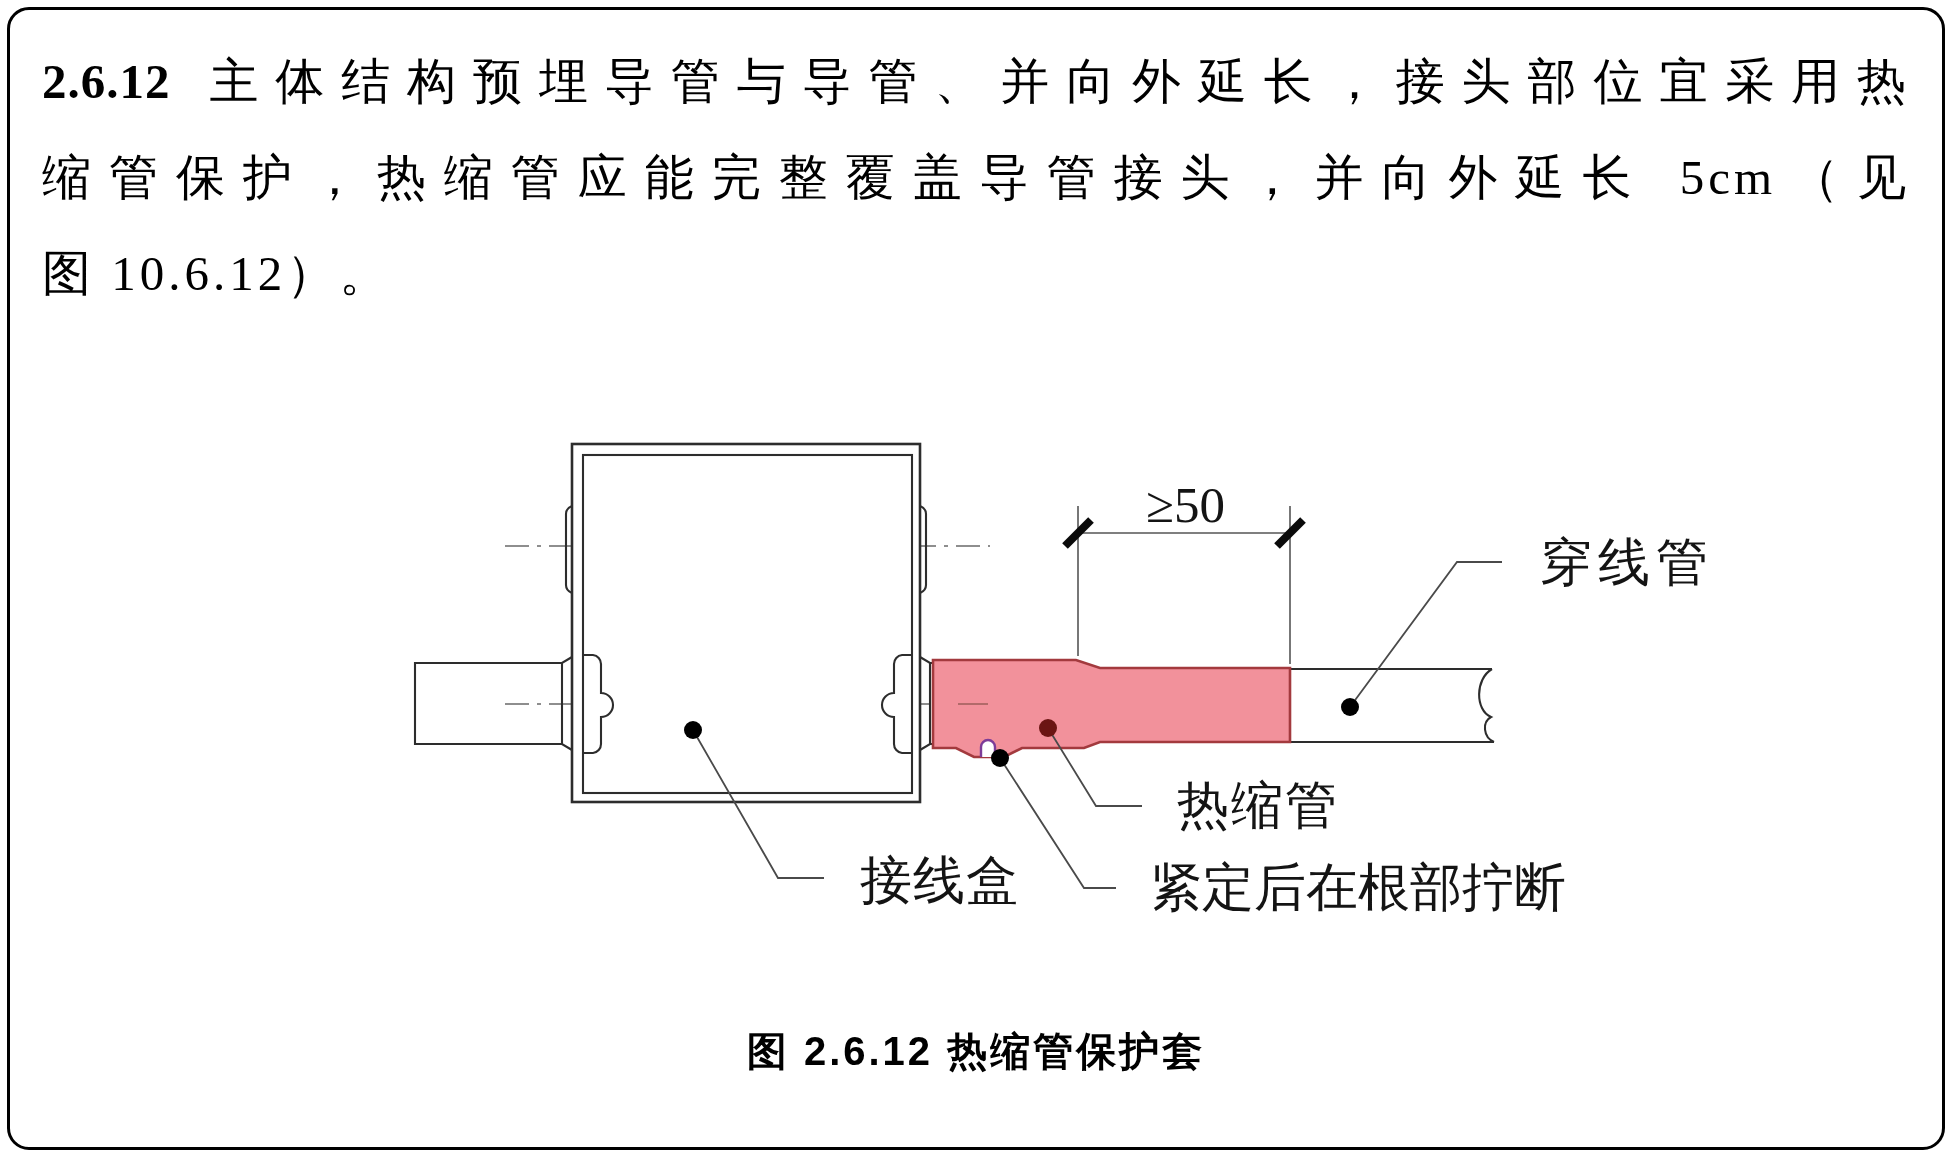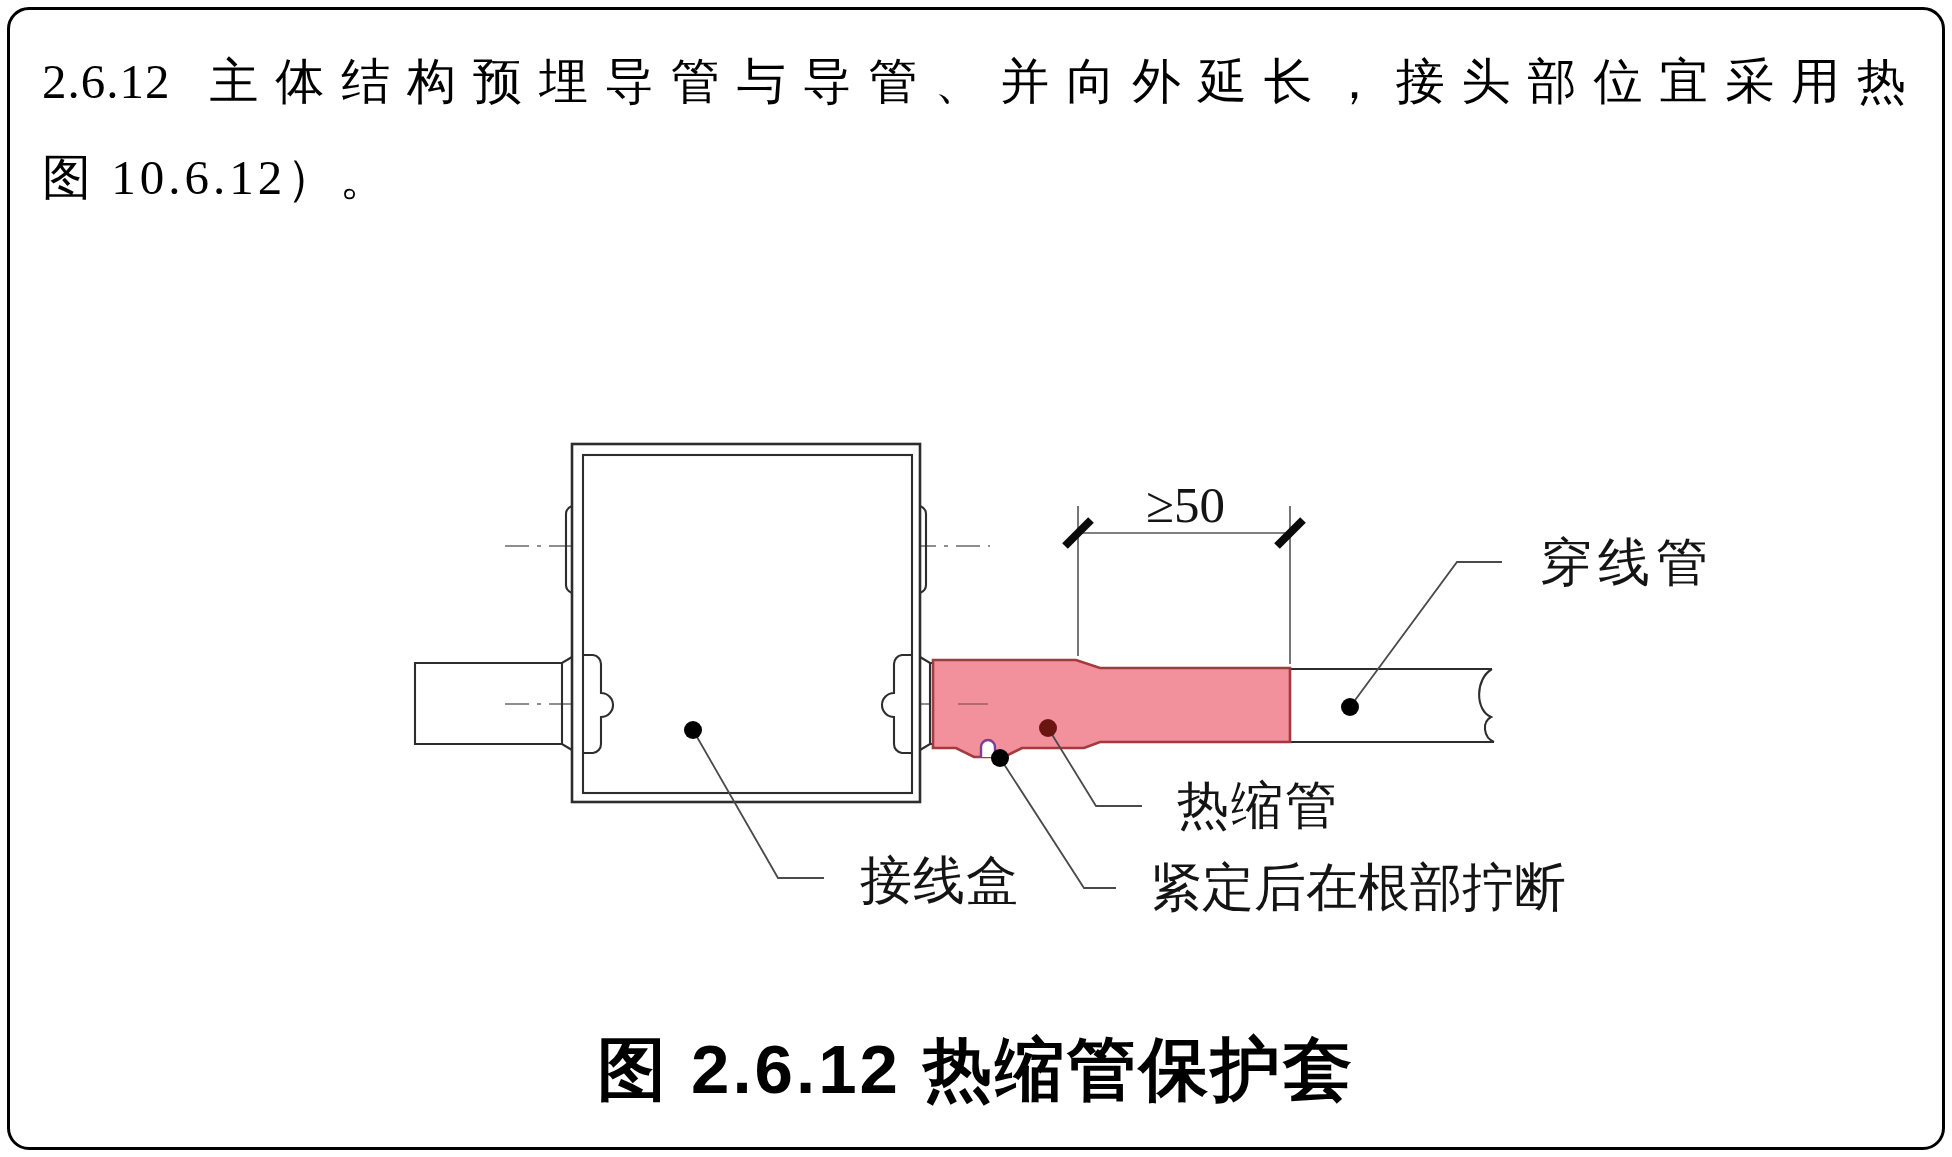--- a/index.html
+++ b/index.html
@@ -20,30 +20,30 @@
     position:absolute;left:42px;top:34px;width:1868px;
     font-size:49px;color:#000;line-height:96px;
     letter-spacing:4px;
   }
   .jline{
     text-align:justify;
     text-align-last:justify;
     text-justify:inter-character;
   }
   .clause-num{
-    font-weight:400;
+    font-weight:700;
     letter-spacing:1px;
     margin-right:26px;
     font-family:"Liberation Serif", serif;
   }
   .caption{
     position:absolute;left:0;top:1024px;width:1952px;
     text-align:center;
     font-family:"Liberation Sans", sans-serif;
-    font-weight:700;font-size:69px;color:#000;
+    font-weight:700;font-size:40px;color:#000;
     letter-spacing:3px;
   }
   svg text{
     font-family:"Liberation Serif", serif;
     fill:#141414;
   }
   .lbl{font-size:52px;}
   .dim-text{font-size:51px;}
   .thin{stroke:#4a4a4a;stroke-width:1.8;fill:none;}
   .wall{stroke:#2d2d2d;stroke-width:2.6;fill:#fff;}
@@ -54,20 +54,21 @@
 </style>
 </head>
 <body>
 
 <div class="page">
 
   <div class="frame"></div>
 
   <div class="para">
     <div class="jline"><span class="clause-num">2.6.12</span><span>主体结构预埋导管与导管、并向外延长，接头部位宜采用热</span></div>
+    <div class="jline">缩管保护，热缩管应能完整覆盖导管接头，并向外延长 5cm（见</div>
     <div>图 10.6.12）。</div>
   </div>
 
   <svg width="1952" height="1157" viewBox="0 0 1952 1157" style="position:absolute;left:0;top:0;">
 
     <g>
       <path class="cl" d="M505,546 H632"></path>
       <path class="cl" d="M868,546 H990"></path>
       <path class="cl" d="M505,704 H632"></path>
       <path class="cl" d="M868,704 H930"></path>

